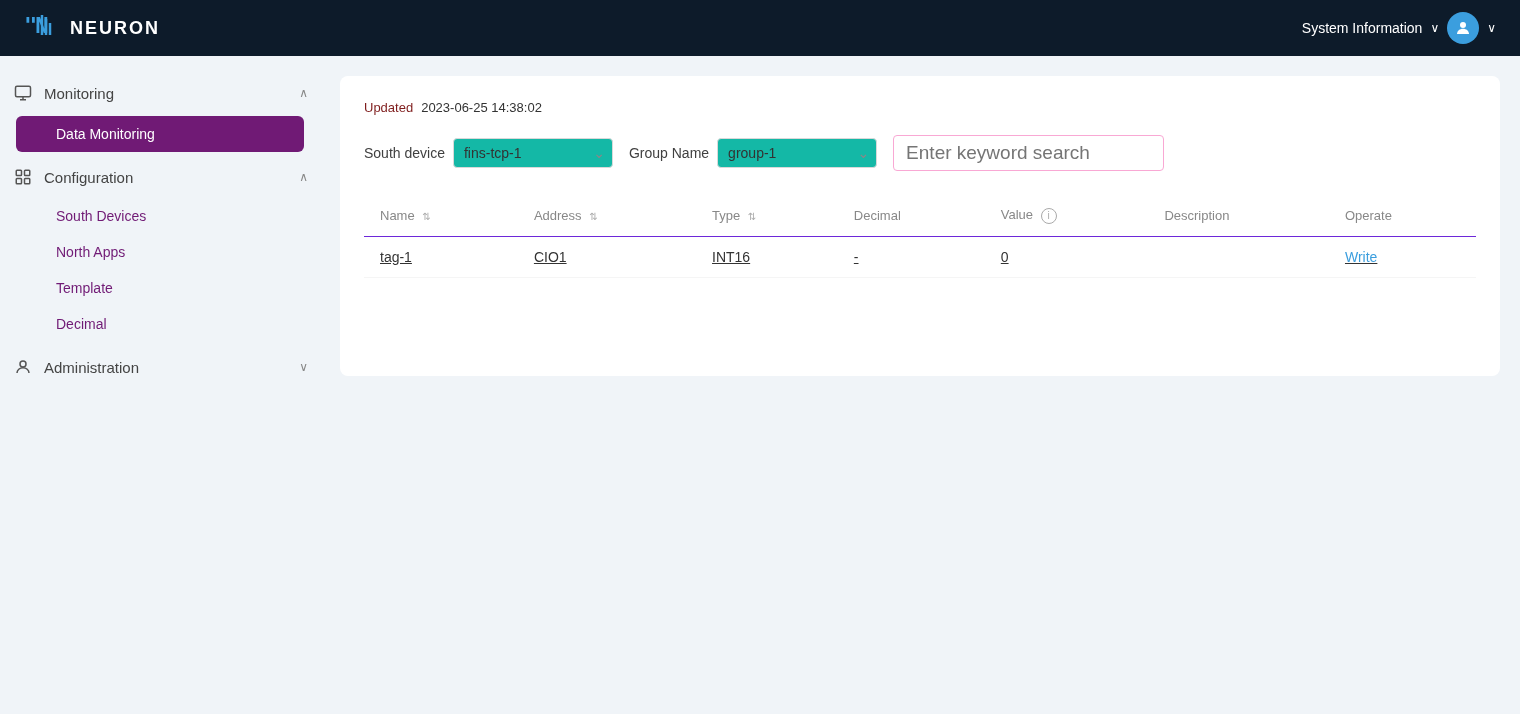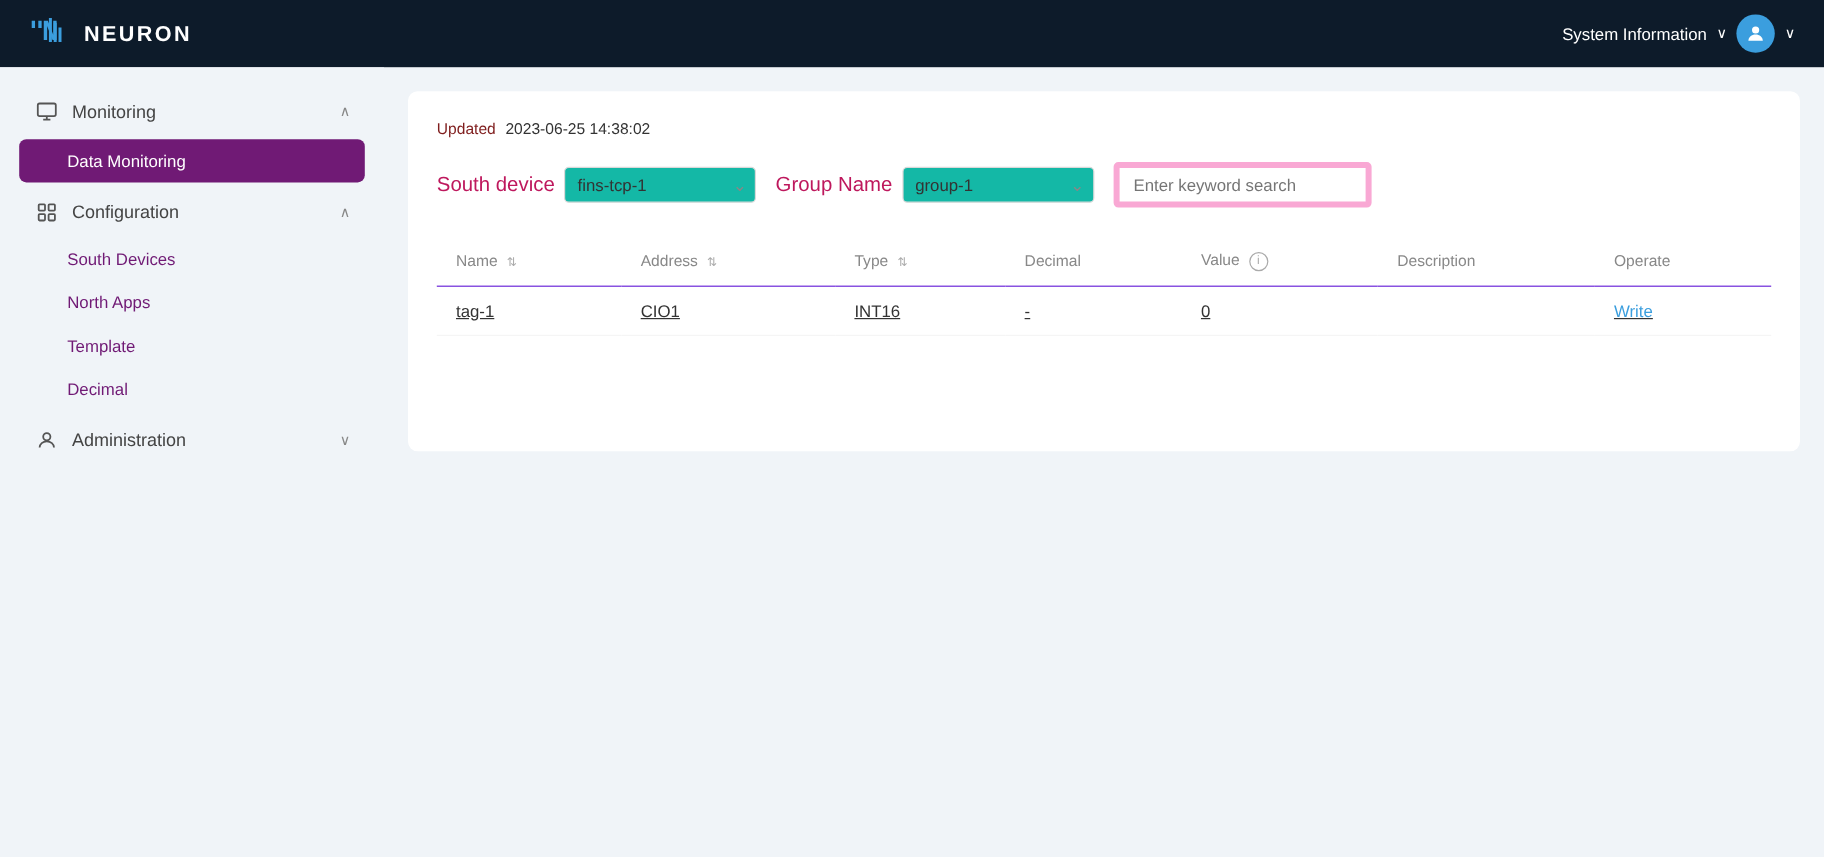--- a/index.html
+++ b/index.html
@@ -72,21 +72,21 @@
       flex-shrink: 0;
       overflow-y: auto;
     }
     .sidebar-section {
       margin-bottom: 4px;
     }
     .sidebar-section-header {
       display: flex;
       align-items: center;
       justify-content: space-between;
-      padding: 10px 28px;
+      padding: 10px 12px;
       cursor: pointer;
       color: #333;
       font-size: 15px;
     }
     .sidebar-section-icon {
       width: 22px;
       height: 22px;
       display: flex;
       align-items: center;
       justify-content: center;
@@ -144,22 +144,22 @@
       align-items: center;
       gap: 16px;
       margin-bottom: 24px;
     }
     .filter-group {
       display: flex;
       align-items: center;
       gap: 8px;
     }
     .filter-label {
-      font-size: 17px;
-      color: #be185d;
+      font-size: 14px;
+      color: #404040;
       white-space: nowrap;
     }
     .filter-select {
       border: 1px solid #d9d9d9;
       border-radius: 4px;
       padding: 6px 28px 6px 10px;
       font-size: 14px;
       color: #333;
       background: #14b8a6;
       appearance: none;
@@ -175,24 +175,24 @@
       content: '⌄';
       position: absolute;
       right: 8px;
       top: 50%;
       transform: translateY(-50%);
       color: #888;
       pointer-events: none;
       font-size: 14px;
     }
     .keyword-search {
-      border: 5px solid #f9a8d4;
+      border: 1px solid #f9a8d4;
       border-radius: 4px;
       padding: 6px 12px;
-      font-size: 14px;
+      font-size: 19px;
       color: #999;
       outline: none;
       min-width: 200px;
     }
 
     
     .data-table {
       width: 100%;
       border-collapse: collapse;
     }

